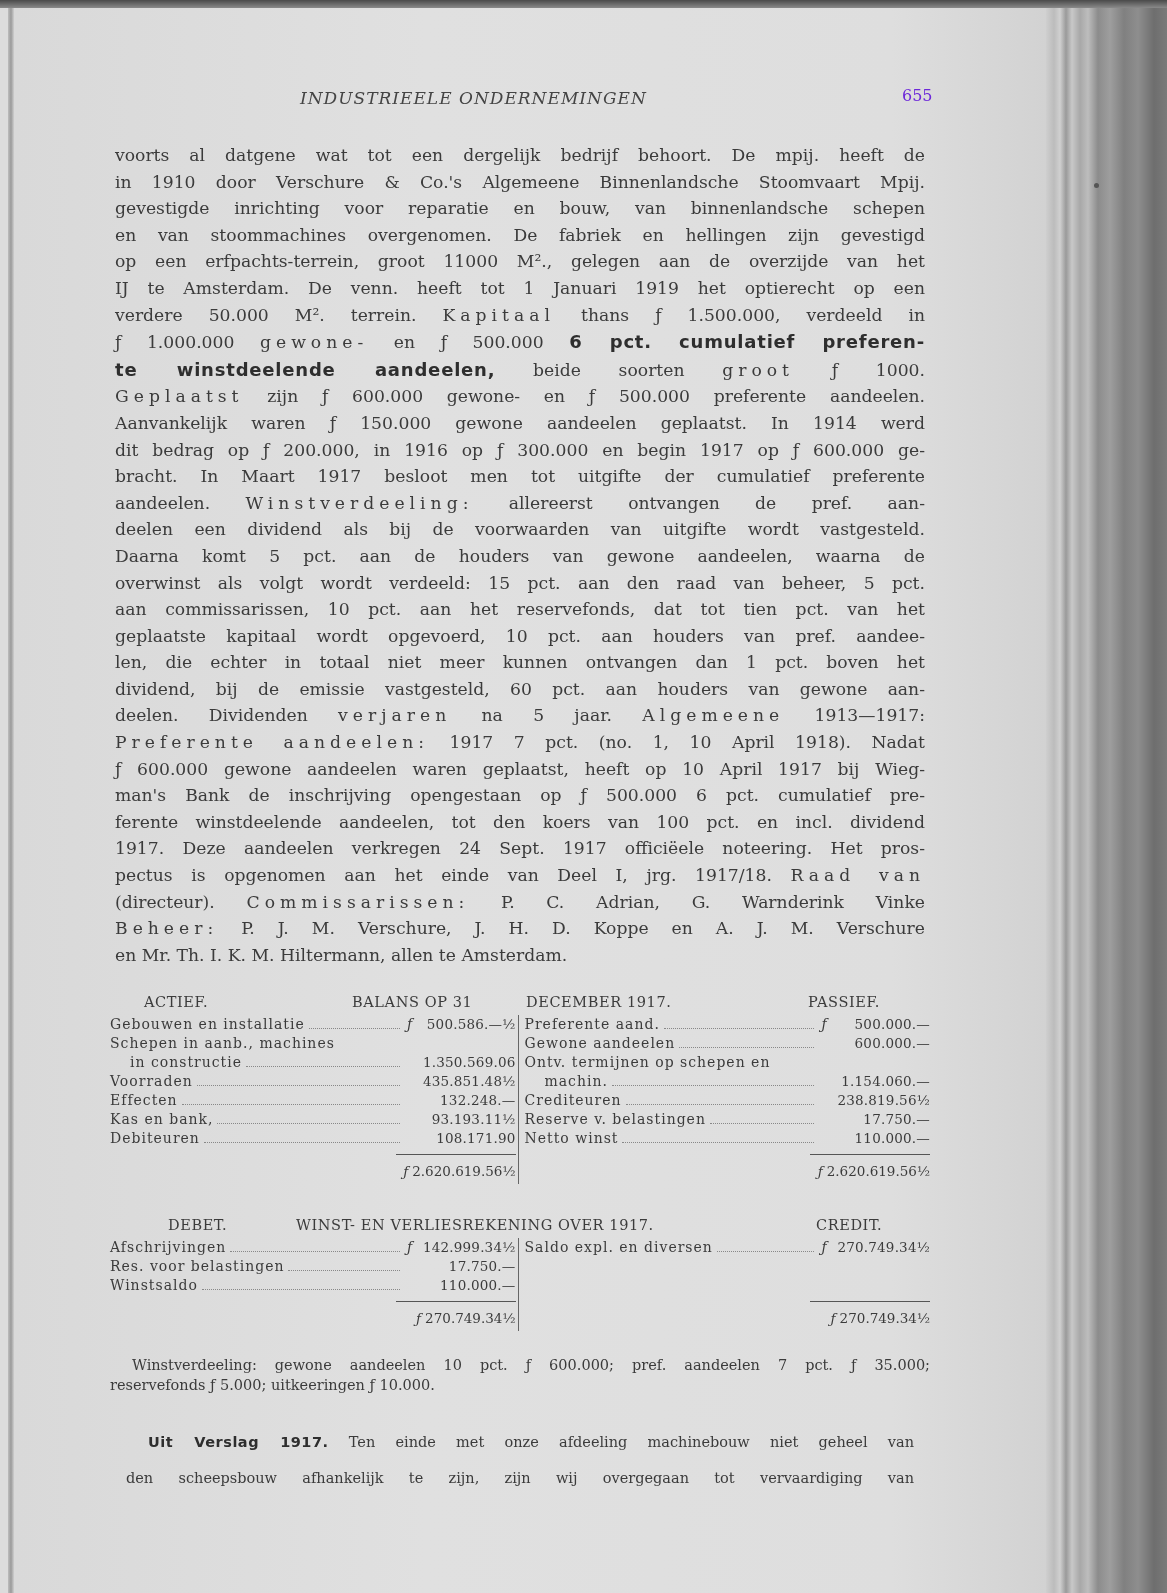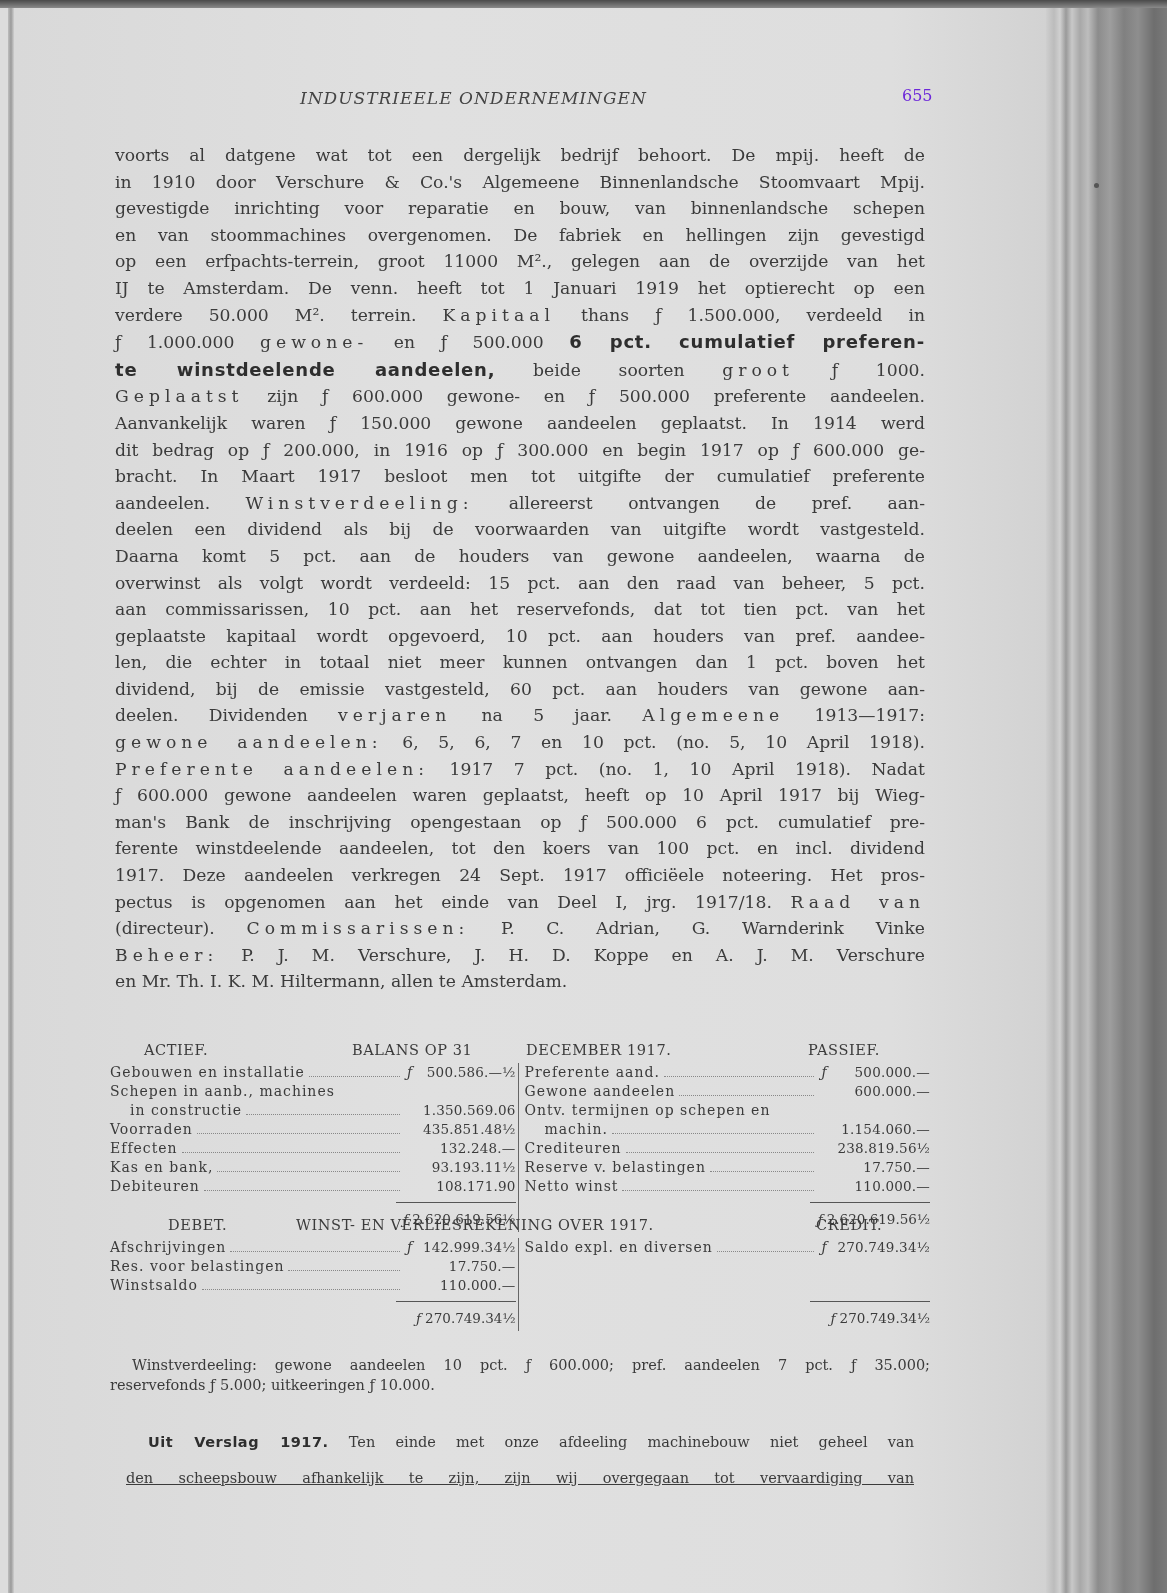--- a/index.html
+++ b/index.html
@@ -74,21 +74,21 @@
     font-size: 14.5px; line-height: 20px; color: #3b3b3b;
   }
   .winst-note p { margin: 0; text-indent: 22px; text-align: justify; text-align-last: justify; }
   .winst-note p.l2 { text-indent: 0; text-align-last: left; }
 
   .verslag {
     position: absolute; left: 110px; top: 1416px; width: 820px;
     font-size: 14.5px; line-height: 20px; color: #3b3b3b; text-align: justify;
   }
   .verslag p { margin: 16px; text-indent: 22px; text-align: justify; text-align-last: justify; }
-  .verslag p.l2 { text-indent: 0; text-decoration: underline; }
+  .verslag p.l2 { text-indent: 0; }
   .verslag .vhead { font-family: "DejaVu Sans", "Liberation Sans", sans-serif; font-weight: bold; letter-spacing: 0.5px; color: #2e2e2e; }
 </style>
 </head>
 <body>
 
 <div class="topband"></div>
 <div class="leftedge"></div>
 <div class="page"></div>
 <div class="spine">
   <span class="spot" style="left:48px;top:175px;"></span>
@@ -113,33 +113,32 @@
   <p>bracht. In Maart 1917 besloot men tot uitgifte der cumulatief preferente</p>
   <p><span>aandeelen.</span> <span class="sp">Winstverdeeling:</span> <span>allereerst ontvangen de pref. aan-</span></p>
   <p>deelen een dividend als bij de voorwaarden van uitgifte wordt vastgesteld.</p>
   <p>Daarna komt 5 pct. aan de houders van gewone aandeelen, waarna de</p>
   <p>overwinst als volgt wordt verdeeld: 15 pct. aan den raad van beheer, 5 pct.</p>
   <p>aan commissarissen, 10 pct. aan het reservefonds, dat tot tien pct. van het</p>
   <p>geplaatste kapitaal wordt opgevoerd, 10 pct. aan houders van pref. aandee-</p>
   <p>len, die echter in totaal niet meer kunnen ontvangen dan 1 pct. boven het</p>
   <p>dividend, bij de emissie vastgesteld, 60 pct. aan houders van gewone aan-</p>
   <p><span>deelen. Dividenden</span> <span class="sp">verjaren</span> <span>na 5 jaar.</span> <span class="sp">Algemeene</span> <span>1913—1917:</span></p>
-  <p><span class="sp">gewone aandeelen:</span> <span>6, 5, 6, 7 en 10 pct. (no. 5, 10 April 1918).</span></p>
   <p><span class="sp">Preferente aandeelen:</span> <span>1917 7 pct. (no. 1, 10 April 1918). Nadat</span></p>
   <p>ƒ 600.000 gewone aandeelen waren geplaatst, heeft op 10 April 1917 bij Wieg-</p>
   <p>man's Bank de inschrijving opengestaan op ƒ 500.000 6 pct. cumulatief pre-</p>
   <p>ferente winstdeelende aandeelen, tot den koers van 100 pct. en incl. dividend</p>
   <p>1917. Deze aandeelen verkregen 24 Sept. 1917 officiëele noteering. Het pros-</p>
   <p><span>pectus is opgenomen aan het einde van Deel I, jrg. 1917/18.</span> <span class="sp">Raad van</span></p>
   <p><span>(directeur).</span> <span class="sp">Commissarissen:</span> <span>P. C. Adrian, G. Warnderink Vinke</span></p>
   <p><span class="sp">Beheer:</span> <span>P. J. M. Verschure, J. H. D. Koppe en A. J. M. Verschure</span></p>
   <p class="last">en Mr. Th. I. K. M. Hiltermann, allen te Amsterdam.</p>
 </div>
 
-<div class="tbl" style="top:993px;margin-top:48px;">
+<div class="tbl" style="top:993px;">
   <div class="heads">
     <span style="left:34px;">ACTIEF.</span>
     <span style="left:242px;">BALANS OP 31</span>
     <span style="left:416px;">DECEMBER 1917.</span>
     <span style="left:698px;">PASSIEF.</span>
   </div>
   <div class="cols">
     <div class="col left">
       <div class="row">
           <span class="lbl">Gebouwen en installatie</span>

